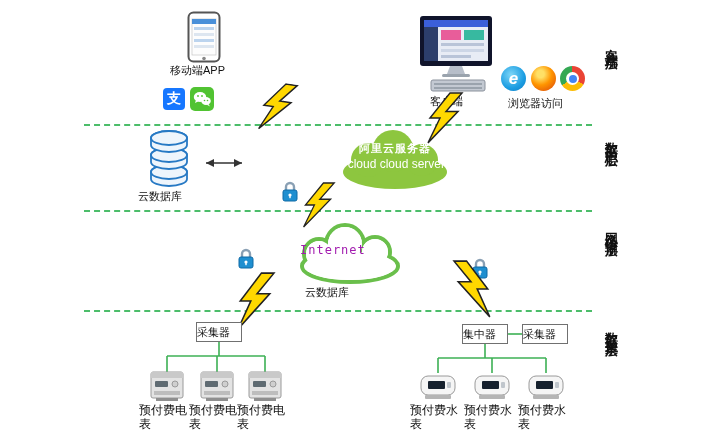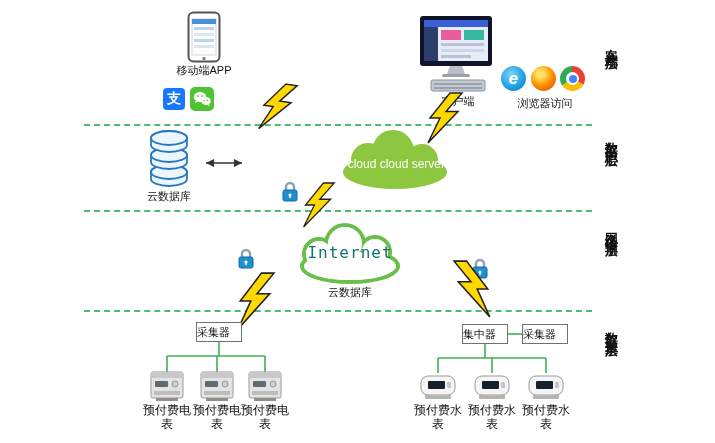--- a/index.html
+++ b/index.html
@@ -3,37 +3,37 @@
 <meta charset="utf-8">
 <style>
   *{margin:0;padding:0;box-sizing:border-box}
   html,body{width:715px;height:443px;background:#fff;overflow:hidden}
   .diagram{position:relative;width:715px;height:443px;background:#fff;
     font-family:"Liberation Sans","DejaVu Sans",sans-serif;color:#111}
   .abs{position:absolute}
   .sep{position:absolute;left:84px;width:508px;height:0;border-top:2px dashed #4cbd6a}
   .layer-label{position:absolute;left:602px;writing-mode:vertical-rl;text-orientation:upright;
     font-size:13px;font-weight:600;letter-spacing:3px;color:#111}
-  .lbl{position:absolute;font-size:11px;color:#111;text-align:center;line-height:1.15}
+  .lbl{position:absolute;font-size:11px;color:#111;text-align:left;line-height:1.15}
   .lbl-sm{font-size:12px}
   .box{position:absolute;width:46px;height:20px;border:1px solid #707070;background:#fff;
     font-size:11px;display:flex;align-items:center;justify-content:flex-start}
   .alipay{position:absolute;width:22px;height:22px;border-radius:4px;background:#1677ff;color:#fff;
     font-size:14px;font-weight:bold;display:flex;align-items:center;justify-content:center}
   .bicon{position:absolute;width:25px;height:25px;border-radius:50%}
   .ie{background:radial-gradient(circle at 40% 35%, #7dd6f7, #1b9de2 60%, #0f7ac2);
     color:#fff;font-size:17px;font-style:italic;font-weight:bold;display:flex;align-items:center;justify-content:center;line-height:1}
   .firefox{background:radial-gradient(circle at 38% 32%, #ffe066 0 16%, #ff9500 48%, #e1540a 88%)}
   .chrome{background:conic-gradient(#ea4335 0 33%, #fbbc05 0 66%, #34a853 0 100%)}
   .chrome-inner{position:absolute;inset:6px;background:#fff;border-radius:50%}
   .chrome-inner::after{content:"";position:absolute;inset:2.5px;background:#4285f4;border-radius:50%}
   .cloud-title{position:absolute;color:#fff;font-weight:bold;font-size:11px;text-align:center;letter-spacing:1px}
   .cloud-sub{position:absolute;color:#fff;font-size:12px;text-align:center;white-space:nowrap}
   .internet-word{position:absolute;font-family:"DejaVu Sans Mono","Liberation Mono",monospace;
-    font-size:16px;color:#0f766e;text-align:center;letter-spacing:1px}
+    font-size:12px;color:#a21caf;text-align:left;letter-spacing:1px}
 </style>
 </head>
 <body>
 
 <div class="diagram">
 
   <div class="sep" style="top:124px"></div>
   <div class="sep" style="top:210px"></div>
   <div class="sep" style="top:310px"></div>
 
@@ -131,20 +131,21 @@
   </svg>
 
   <svg class="abs" style="left:330px;top:124px" width="130" height="68" viewBox="0 0 130 68">
     <g fill="#8dc63f">
       <ellipse cx="65" cy="48" rx="52" ry="17"></ellipse>
       <circle cx="38" cy="36" r="17"></circle>
       <circle cx="63" cy="27" r="21"></circle>
       <circle cx="92" cy="36" r="16"></circle>
     </g>
   </svg>
+  <div class="cloud-title" style="left:340px;top:141px;width:110px">阿里云服务器</div>
   <div class="cloud-sub" style="left:336px;top:157px;width:118px">li cloud  cloud servers</div>
 
   <svg class="abs" style="left:281px;top:180px" width="18" height="23" viewBox="0 0 18 23">
     <path d="M5 10 V7 a4 4 0 0 1 8 0 v3" fill="none" stroke="#8aa0b4" stroke-width="2.4"></path>
     <rect x="2" y="10" width="14" height="11" rx="2" fill="#1f8fd0" stroke="#0f6aa6"></rect>
     <circle cx="9" cy="15" r="1.6" fill="#fff"></circle>
       <rect x="8.3" y="15" width="1.4" height="3.2" fill="#fff"></rect>
   </svg>
   <svg class="abs" style="left:237px;top:247px" width="18" height="23" viewBox="0 0 18 23">
     <path d="M5 10 V7 a4 4 0 0 1 8 0 v3" fill="none" stroke="#8aa0b4" stroke-width="2.4"></path>

